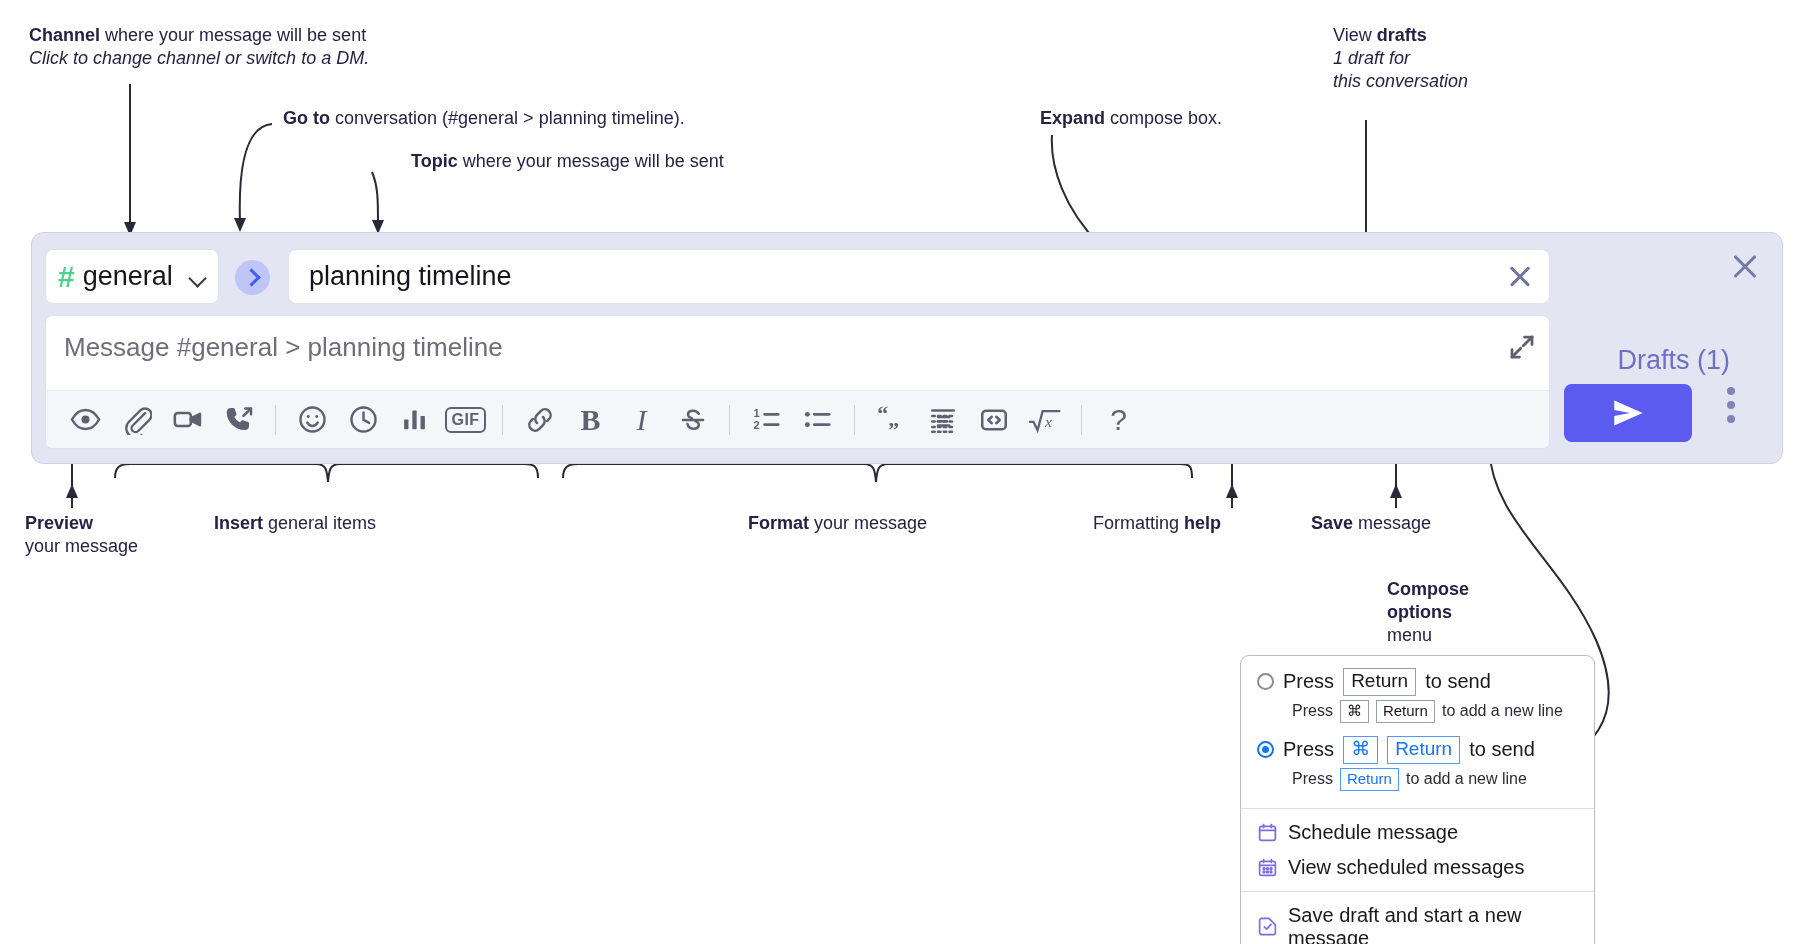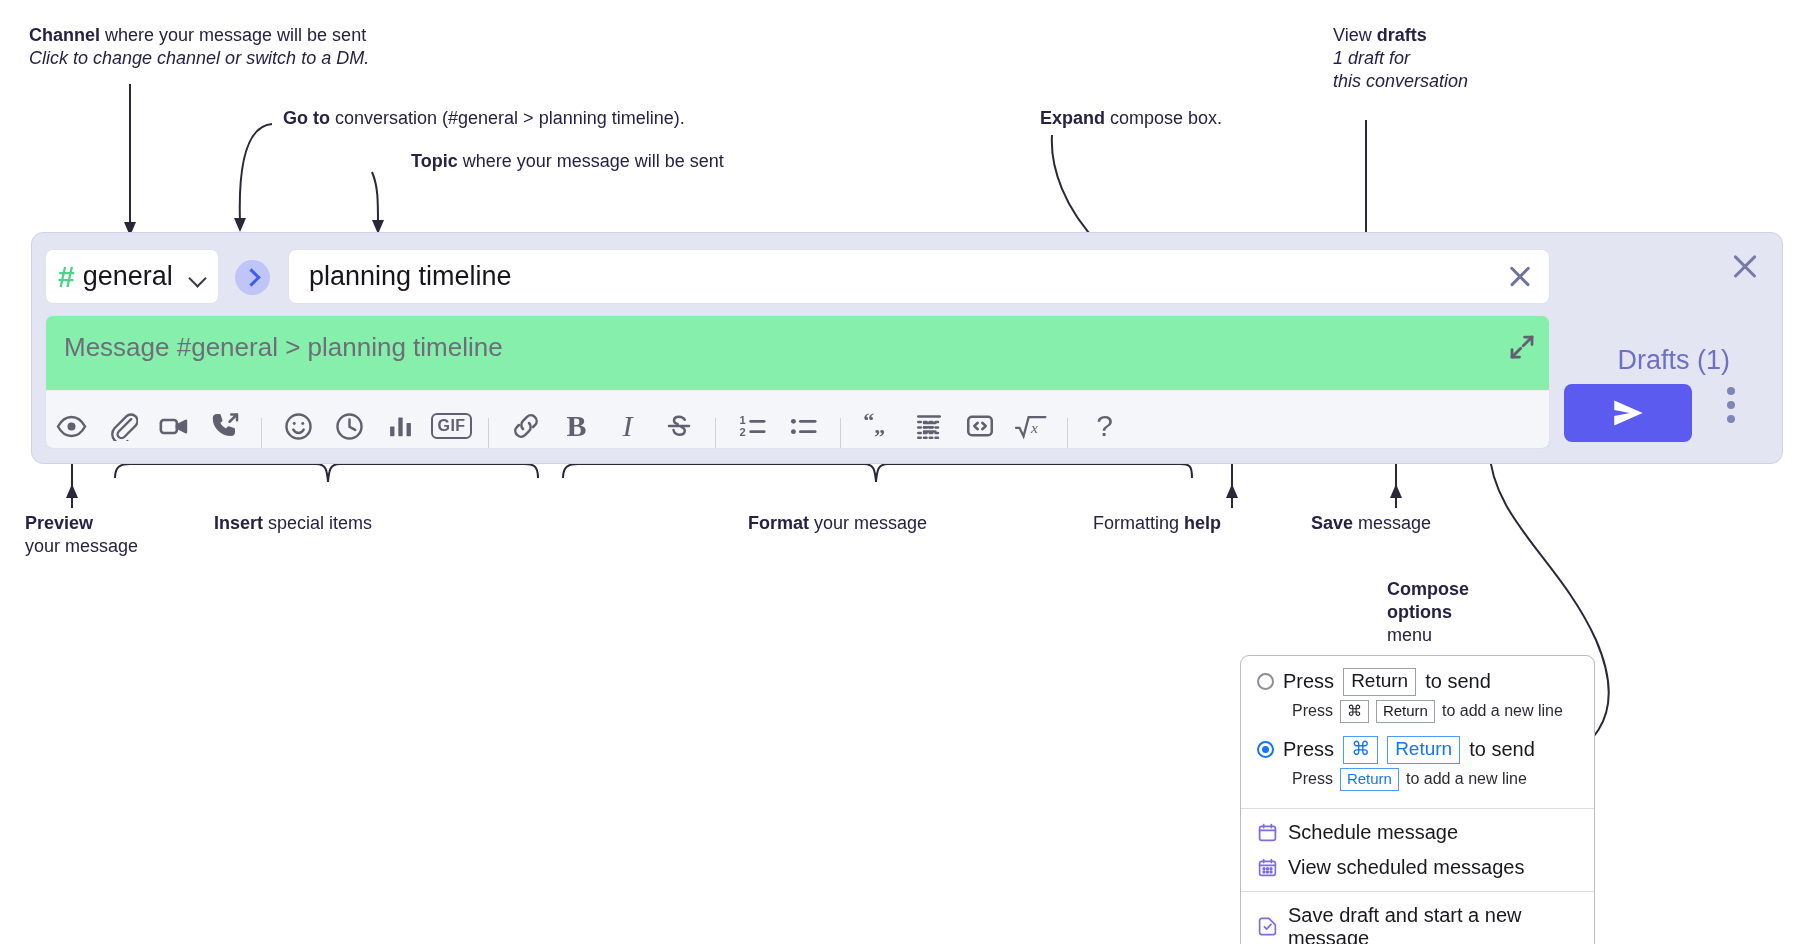--- a/index.html
+++ b/index.html
@@ -45,27 +45,27 @@
   #topic-value{font-size:27px;color:#16151d;}
   #topic-clear{margin-left:auto;width:30px;height:30px;position:relative;}
   #topic-clear::before,#topic-clear::after{
     content:"";position:absolute;left:2px;top:13px;width:26px;height:2.6px;background:#6f74a0;border-radius:2px;
   }
   #topic-clear::before{transform:rotate(45deg);}
   #topic-clear::after{transform:rotate(-45deg);}
 
   #msgbox{
     position:absolute;left:13px;top:82px;right:232px;height:134px;
-    background:#86efac;border:1px solid #dfe2ef;border-radius:8px;box-sizing:border-box;overflow:hidden;
+    background:#ffffff;border:1px solid #dfe2ef;border-radius:8px;box-sizing:border-box;overflow:hidden;
   }
   #msg-placeholder{position:absolute;left:18px;top:16px;font-size:26px;color:#6e6d79;}
   #expand-btn{position:absolute;right:12px;top:16px;width:30px;height:30px;}
   #toolbar{
     position:absolute;left:0;right:0;bottom:0;height:58px;background:#f5f6fa;
-    border-top:1px solid #eceef5;display:flex;align-items:flex-end;gap:0;box-sizing:border-box;
+    border-top:1px solid #eceef5;display:flex;align-items:center;padding-left:14px;gap:0;box-sizing:border-box;
   }
   .tb{width:51px;height:44px;display:flex;align-items:center;justify-content:center;color:#5f6170;flex:0 0 auto;}
   .sep{width:1px;height:30px;background:#cfd2dd;margin:0 11px;flex:0 0 auto;}
   .gif-box{
     border:2.4px solid #5f6170;border-radius:6px;font-size:16px;font-weight:700;
     letter-spacing:.4px;padding:2px 5px;color:#5f6170;
   }
   .tb-b{font-size:30px;font-weight:700;font-family:"Liberation Serif",serif;}
   .tb-i{font-size:30px;font-style:italic;font-family:"Liberation Serif",serif;}
   .tb-q{font-size:30px;font-weight:700;font-family:"Liberation Serif",serif;line-height:0.2;}
@@ -178,21 +178,21 @@
   <div><i>1 draft for</i></div>
   <div><i>this conversation</i></div>
 </div>
 
 <div class="anno a-lg" style="left:25px;top:512px;">
   <div><b>Preview</b></div>
   <div><span>your message</span></div>
 </div>
 
 <div class="anno a-lg" style="left:214px;top:512px;">
-  <b>Insert</b><span> special items</span>
+  <b>Insert</b><span> general items</span>
 </div>
 
 <div class="anno a-lg" style="left:748px;top:512px;">
   <b>Format</b><span> your message</span>
 </div>
 
 <div class="anno a-lg" style="left:1093px;top:512px;">
   <span>Formatting </span><b>help</b>
 </div>
 

